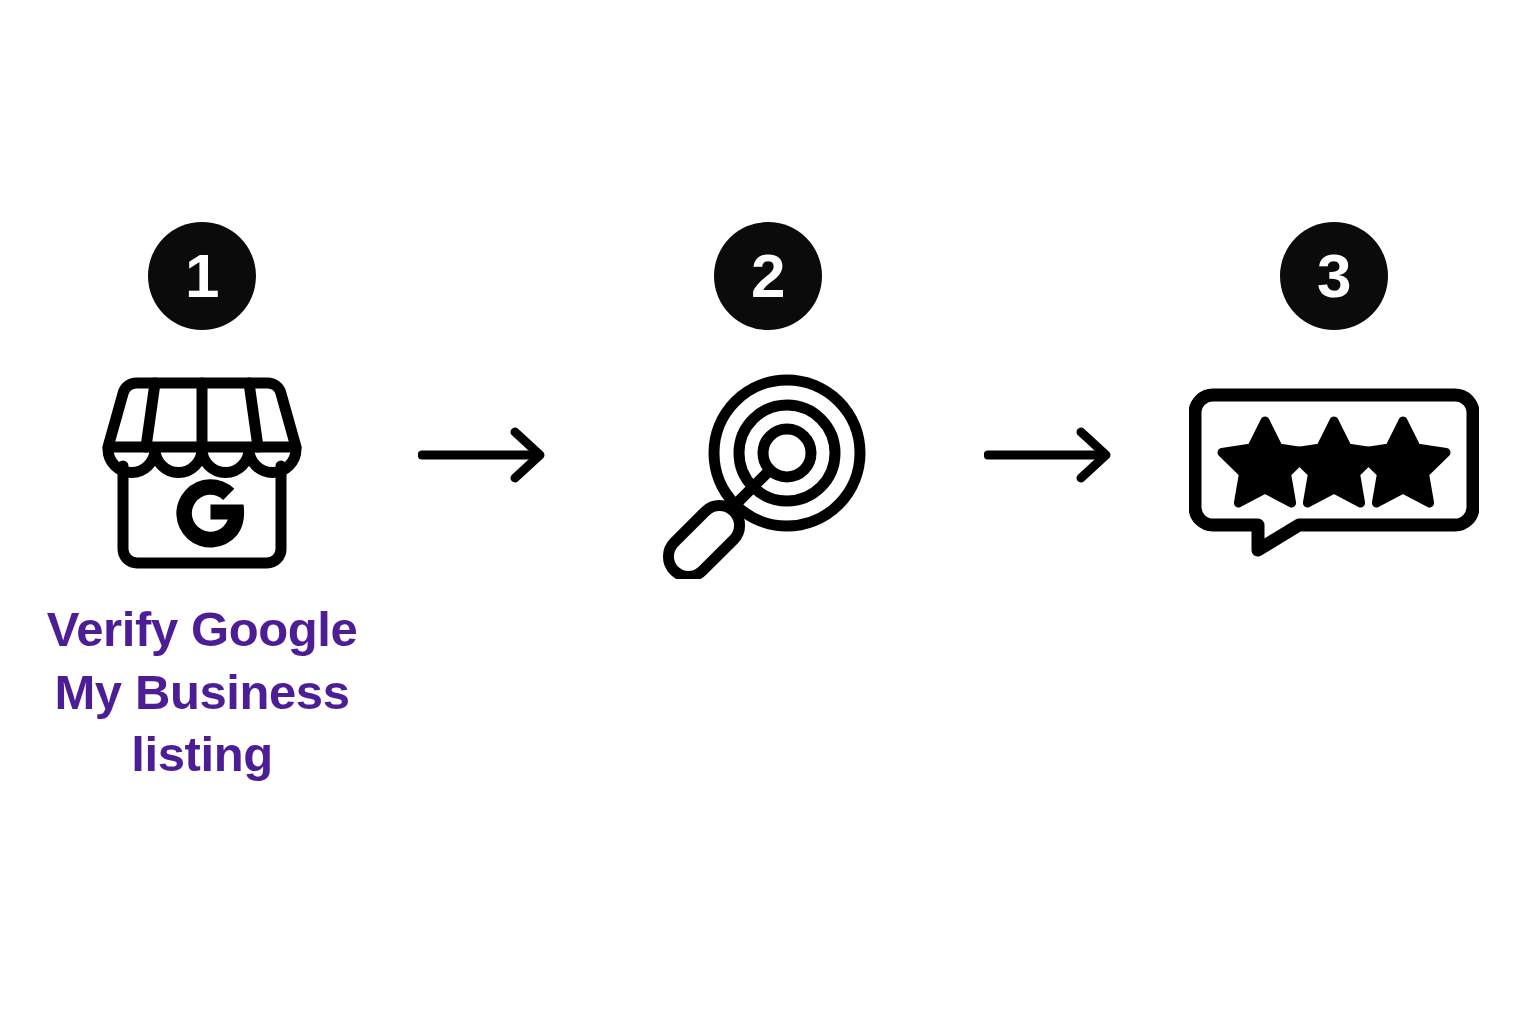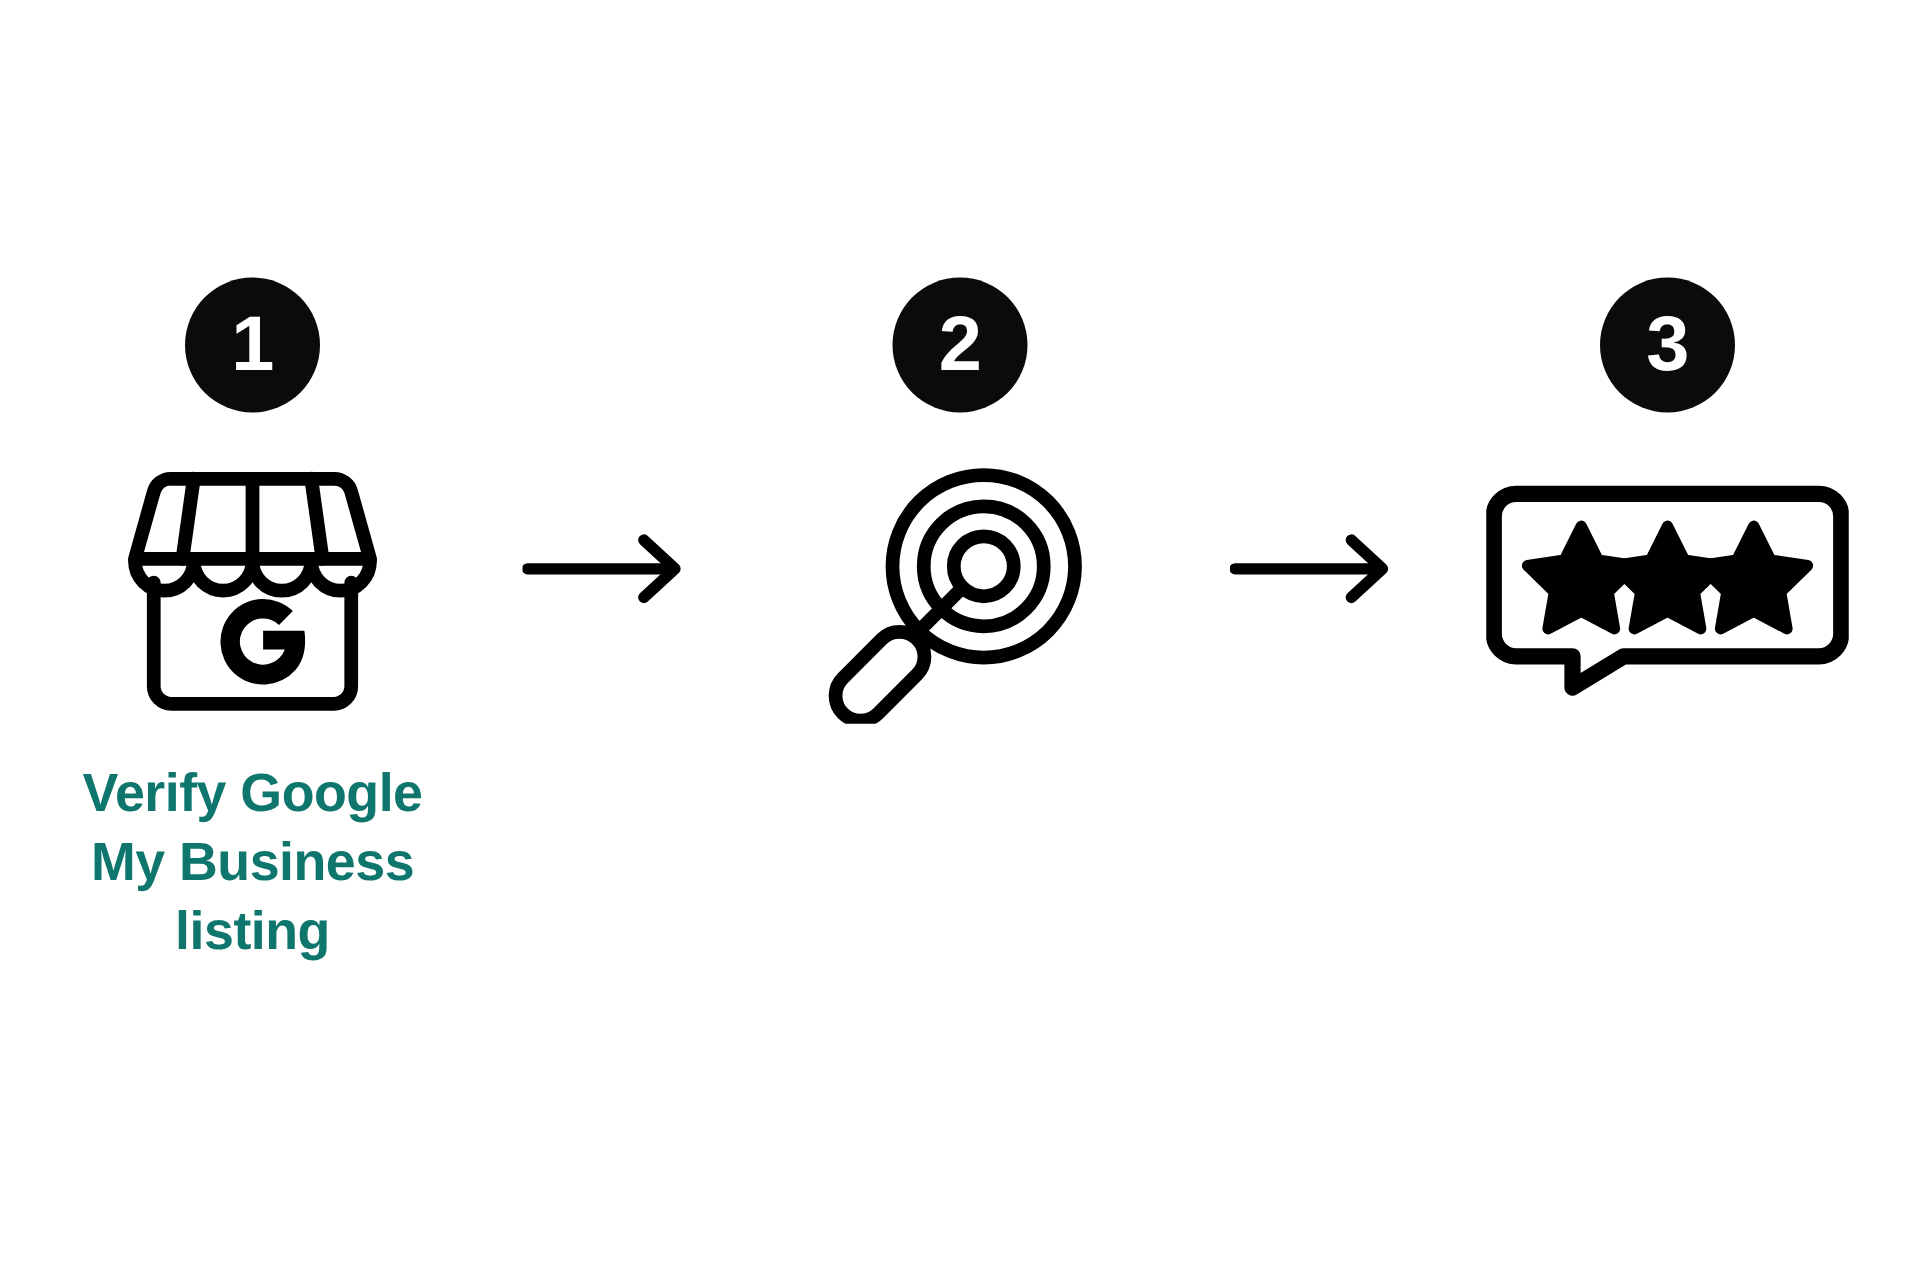--- a/index.html
+++ b/index.html
@@ -74,27 +74,27 @@
     margin-top: 34px;
     height: 218px;
     display: flex;
     align-items: center;
     justify-content: center;
   }
   .icon-wrap svg { display: block; }
 
   
   .caption {
-    margin-top: 26px;
+    margin-top: 16px;
     text-align: center;
     font-family: "Liberation Sans", "DejaVu Sans", sans-serif;
     font-weight: 700;
-    font-size: 43px;
+    font-size: 49px;
     line-height: 1.28;
-    color: #0f766e;
+    color: #4c1d95;
     letter-spacing: -0.4px;
     white-space: pre-line;
     max-width: 420px;
   }
 
   
   .connector {
     flex: 0 0 auto;
     width: 146px;
     display: flex;

